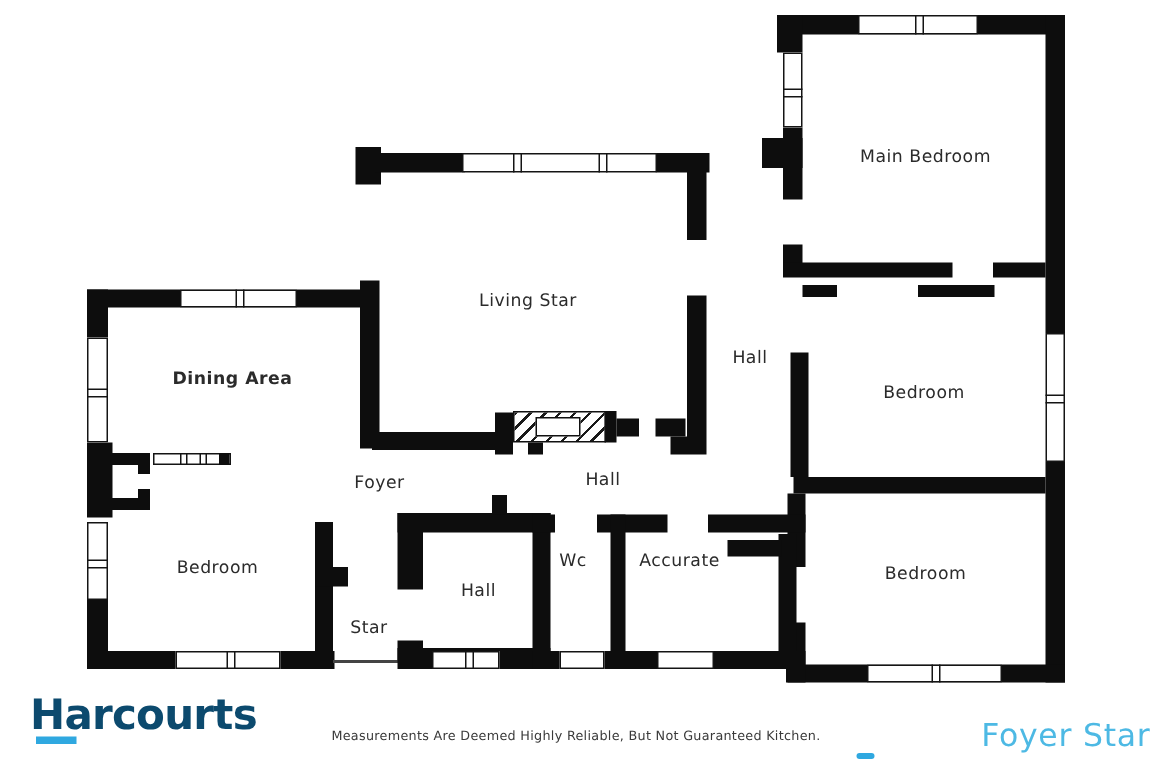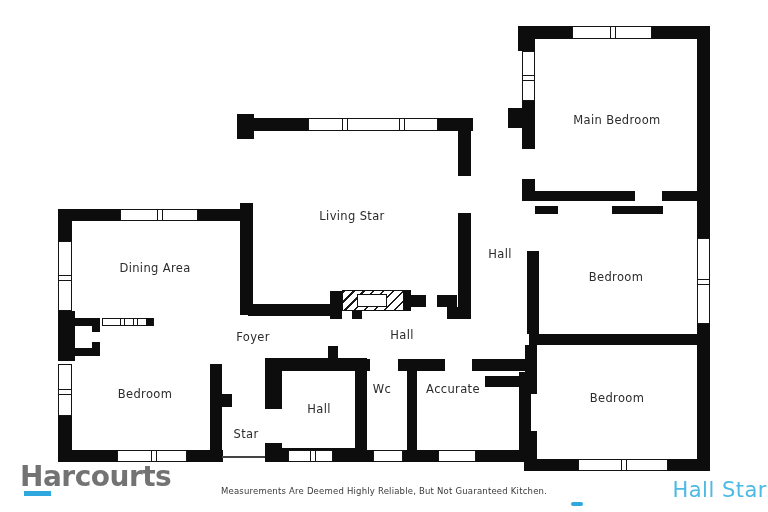--- a/index.html
+++ b/index.html
@@ -1,41 +1,41 @@
 <!DOCTYPE html>
 <html><head>
 <meta charset="utf-8">
 <style>
   html,body{margin:0;padding:0;}
   body{
     width:768px;height:512px;position:relative;background:#ffffff;
     font-family:"DejaVu Sans","Liberation Sans",sans-serif;overflow:hidden;
   }
-  #plan{position:absolute;left:0;top:16px;width:768px;height:460px;}
+  #plan{position:absolute;left:0;top:0;width:768px;height:460px;}
   .b{position:absolute;background:#0d0d0d;}
   .line{position:absolute;background:#444;}
   .win{position:absolute;background:#fff;border:1px solid #141414;box-sizing:border-box;}
   .win i{position:absolute;display:block;}
   .win-h i{top:-1px;bottom:-1px;width:4px;border-left:1px solid #141414;border-right:1px solid #141414;}
   .win-v i{left:-1px;right:-1px;height:4px;border-top:1px solid #141414;border-bottom:1px solid #141414;}
   .stairs{
     position:absolute;box-sizing:border-box;border:1px solid #111;
     background:repeating-linear-gradient(135deg,#1a1a1a 0px,#1a1a1a 1.6px,#ffffff 1.6px,#ffffff 7px);
   }
   .stairs .landing{position:absolute;background:#fff;border:1px solid #111;box-sizing:border-box;}
   .bench{position:absolute;background:#fff;border:1px solid #141414;box-sizing:border-box;}
   .bench i{position:absolute;top:-1px;bottom:-1px;width:3px;border-left:1px solid #141414;border-right:1px solid #141414;}
   .bench .cap{position:absolute;right:0;top:-1px;bottom:-1px;width:7px;background:#0d0d0d;border:none;}
   .room-label{
     position:absolute;transform:translate(-50%,-50%);
     font-size:11.5px;letter-spacing:.35px;color:#2b2b2b;white-space:nowrap;
   }
   #brand{
     position:absolute;left:20px;top:460px;
-    font-size:28px;font-weight:700;letter-spacing:-.5px;color:#737373;
+    font-size:28px;font-weight:700;letter-spacing:-.5px;color:#0c4a6e;
   }
   #brand-underline{position:absolute;left:24px;top:491px;width:27px;height:5px;background:#2fa8e0;}
   #disclaimer{
     position:absolute;left:384px;top:486px;transform:translateX(-50%);
     font-size:8.5px;color:#3a3a3a;letter-spacing:.2px;white-space:nowrap;
   }
   #footer-dash{position:absolute;left:571px;top:502px;width:12px;height:4px;background:#2fa8e0;border-radius:2px;}
   #tagline{
     position:absolute;right:1px;top:478px;
     font-size:21px;font-weight:400;letter-spacing:.5px;color:#4db9e4;
@@ -151,26 +151,26 @@
     </div>
   <div class="win win-h" style="left:373px;top:434px;width:30px;height:12px;"></div>
   <div class="win win-h" style="left:438px;top:434px;width:38px;height:12px;"></div>
 
 <span class="room-label" style="left: 617px; top: 104px;">Main Bedroom</span>
     <span class="room-label" style="left: 616px; top: 261px;">Bedroom</span>
     <span class="room-label" style="left: 617px; top: 382px;">Bedroom</span>
     <span class="room-label" style="left: 500px; top: 238px;">Hall</span>
     <span class="room-label" style="left: 402px; top: 319px;">Hall</span>
     <span class="room-label" style="left: 352px; top: 200px;">Living Star</span>
-    <span class="room-label" style="left: 155px; top: 252px;">Dining Area</span>
+    <span class="room-label" style="left: 155px; top: 252px; font-weight: bold;">Dining Area</span>
     <span class="room-label" style="left: 253px; top: 321px;">Foyer</span>
     <span class="room-label" style="left: 145px; top: 378px;">Bedroom</span>
     <span class="room-label" style="left: 382px; top: 373px;">Wc</span>
     <span class="room-label" style="left: 453px; top: 373px;">Accurate</span>
     <span class="room-label" style="left: 319px; top: 393px;">Hall</span>
     <span class="room-label" style="left: 246px; top: 418px;">Star</span>
   </div>
 
 <div id="brand">Harcourts</div>
 <div id="brand-underline"></div>
 <div id="disclaimer">Measurements Are Deemed Highly Reliable, But Not Guaranteed Kitchen.</div>
 <div id="footer-dash"></div>
-<div id="tagline">Hall Star</div>
+<div id="tagline">Foyer Star</div>
 
 </body></html>

